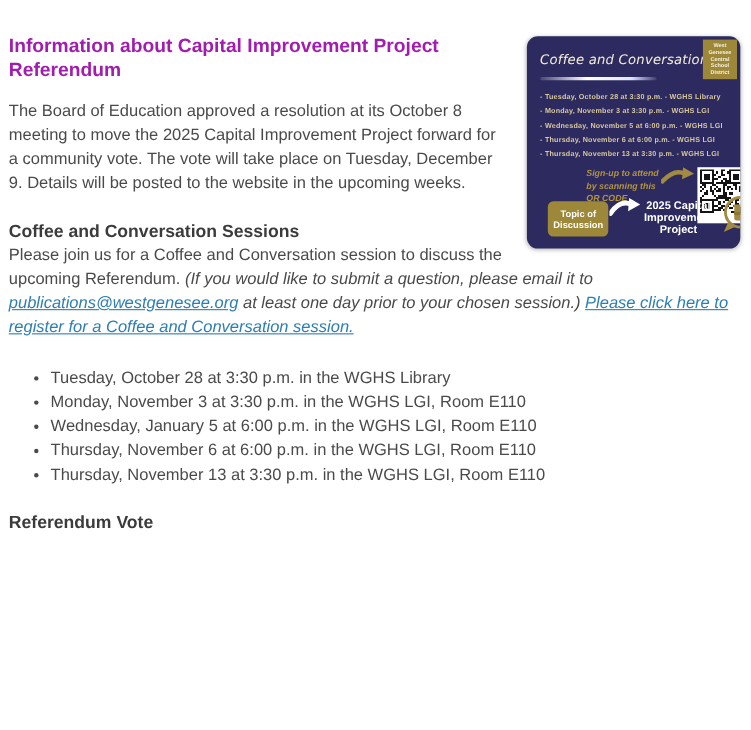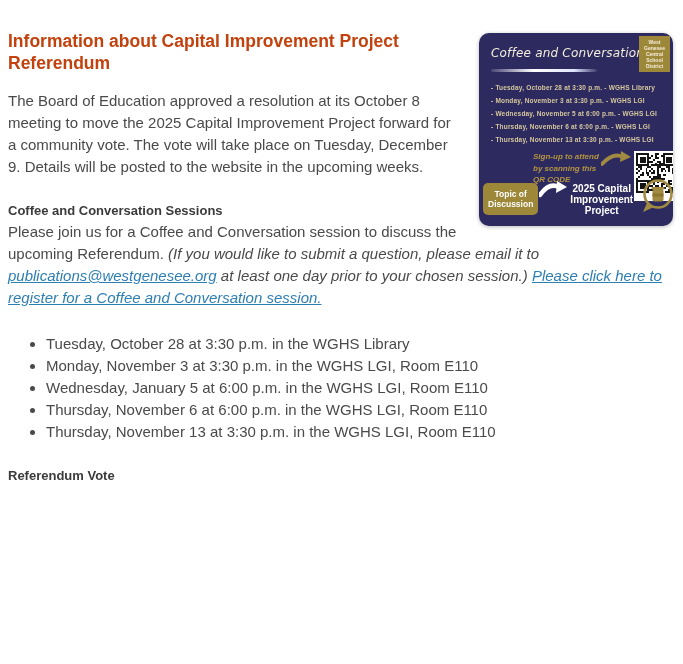--- a/index.html
+++ b/index.html
@@ -5,22 +5,22 @@
   * { box-sizing: border-box; }
   html,body { margin:0; padding:0; }
   body {
     width:683px; height:664px; overflow:hidden;
     background:#ffffff;
     font-family:"Liberation Sans", sans-serif;
     color:#4a4a4a;
   }
   .article { padding:30px 10px 0 8px; font-size:15px; line-height:22px; }
 
-  h1 { font-size:17.5px; line-height:22px; color:#c2410c; font-weight:700; margin:0 0 16px; }
-  h2 { font-size:13px; line-height:17px; color:#3b3b3b; font-weight:700; margin:24px 0 2px; }
+  h1 { font-size:17.5px; line-height:22px; color:#a21caf; font-weight:700; margin:0 0 16px; }
+  h2 { font-size:16px; line-height:17px; color:#3b3b3b; font-weight:700; margin:24px 0 2px; }
   p  { margin:0 0 22px; }
   .em { font-style:italic; }
   a.link { font-style:italic; text-decoration:underline; cursor:pointer; }
   ul.body-sessions { margin:24px 0 24px; padding:0 0 0 38px; }
   ul.body-sessions li { margin:0; padding-left:0; }
 
   
   .flyer {
     float:right; width:194px; height:193px;
     margin:3px 0 14px 16px; position:relative;
@@ -51,21 +51,21 @@
   }
   ul.flyer-sessions li::before { content:"- "; }
   .flyer-signup { display:flex; align-items:flex-start; padding:5px 6px 0 14px; }
   .signup-text {
     font-size:8px; line-height:11.5px; font-style:italic; font-weight:700;
     color:#b3953f; flex:0 0 auto;margin-left:40px;
   }
   .signup-arrow { margin:0 1px 0 2px; flex:0 0 auto; }
   .qr-wrap { background:#ffffff; padding:2px; margin-left:2px; flex:0 0 auto; }
   .flyer-bottom {
-    position:absolute; left:4px; right:4px; bottom:6px;
+    position:absolute; left:19px; right:4px; bottom:6px;
     display:flex; align-items:center;
   }
   .topic-box {
     background:#9d8738; border-radius:5px; padding:6px 5px;
     font-size:8.5px; line-height:10px; font-weight:700; color:#ffffff;
     text-align:center; flex:0 0 auto;
   }
   .topic-arrow { margin:0 1px; position:relative; top:-7px; flex:0 0 auto; }
   .topic-text {
     font-size:10px; line-height:11px; font-weight:700; color:#ffffff;

